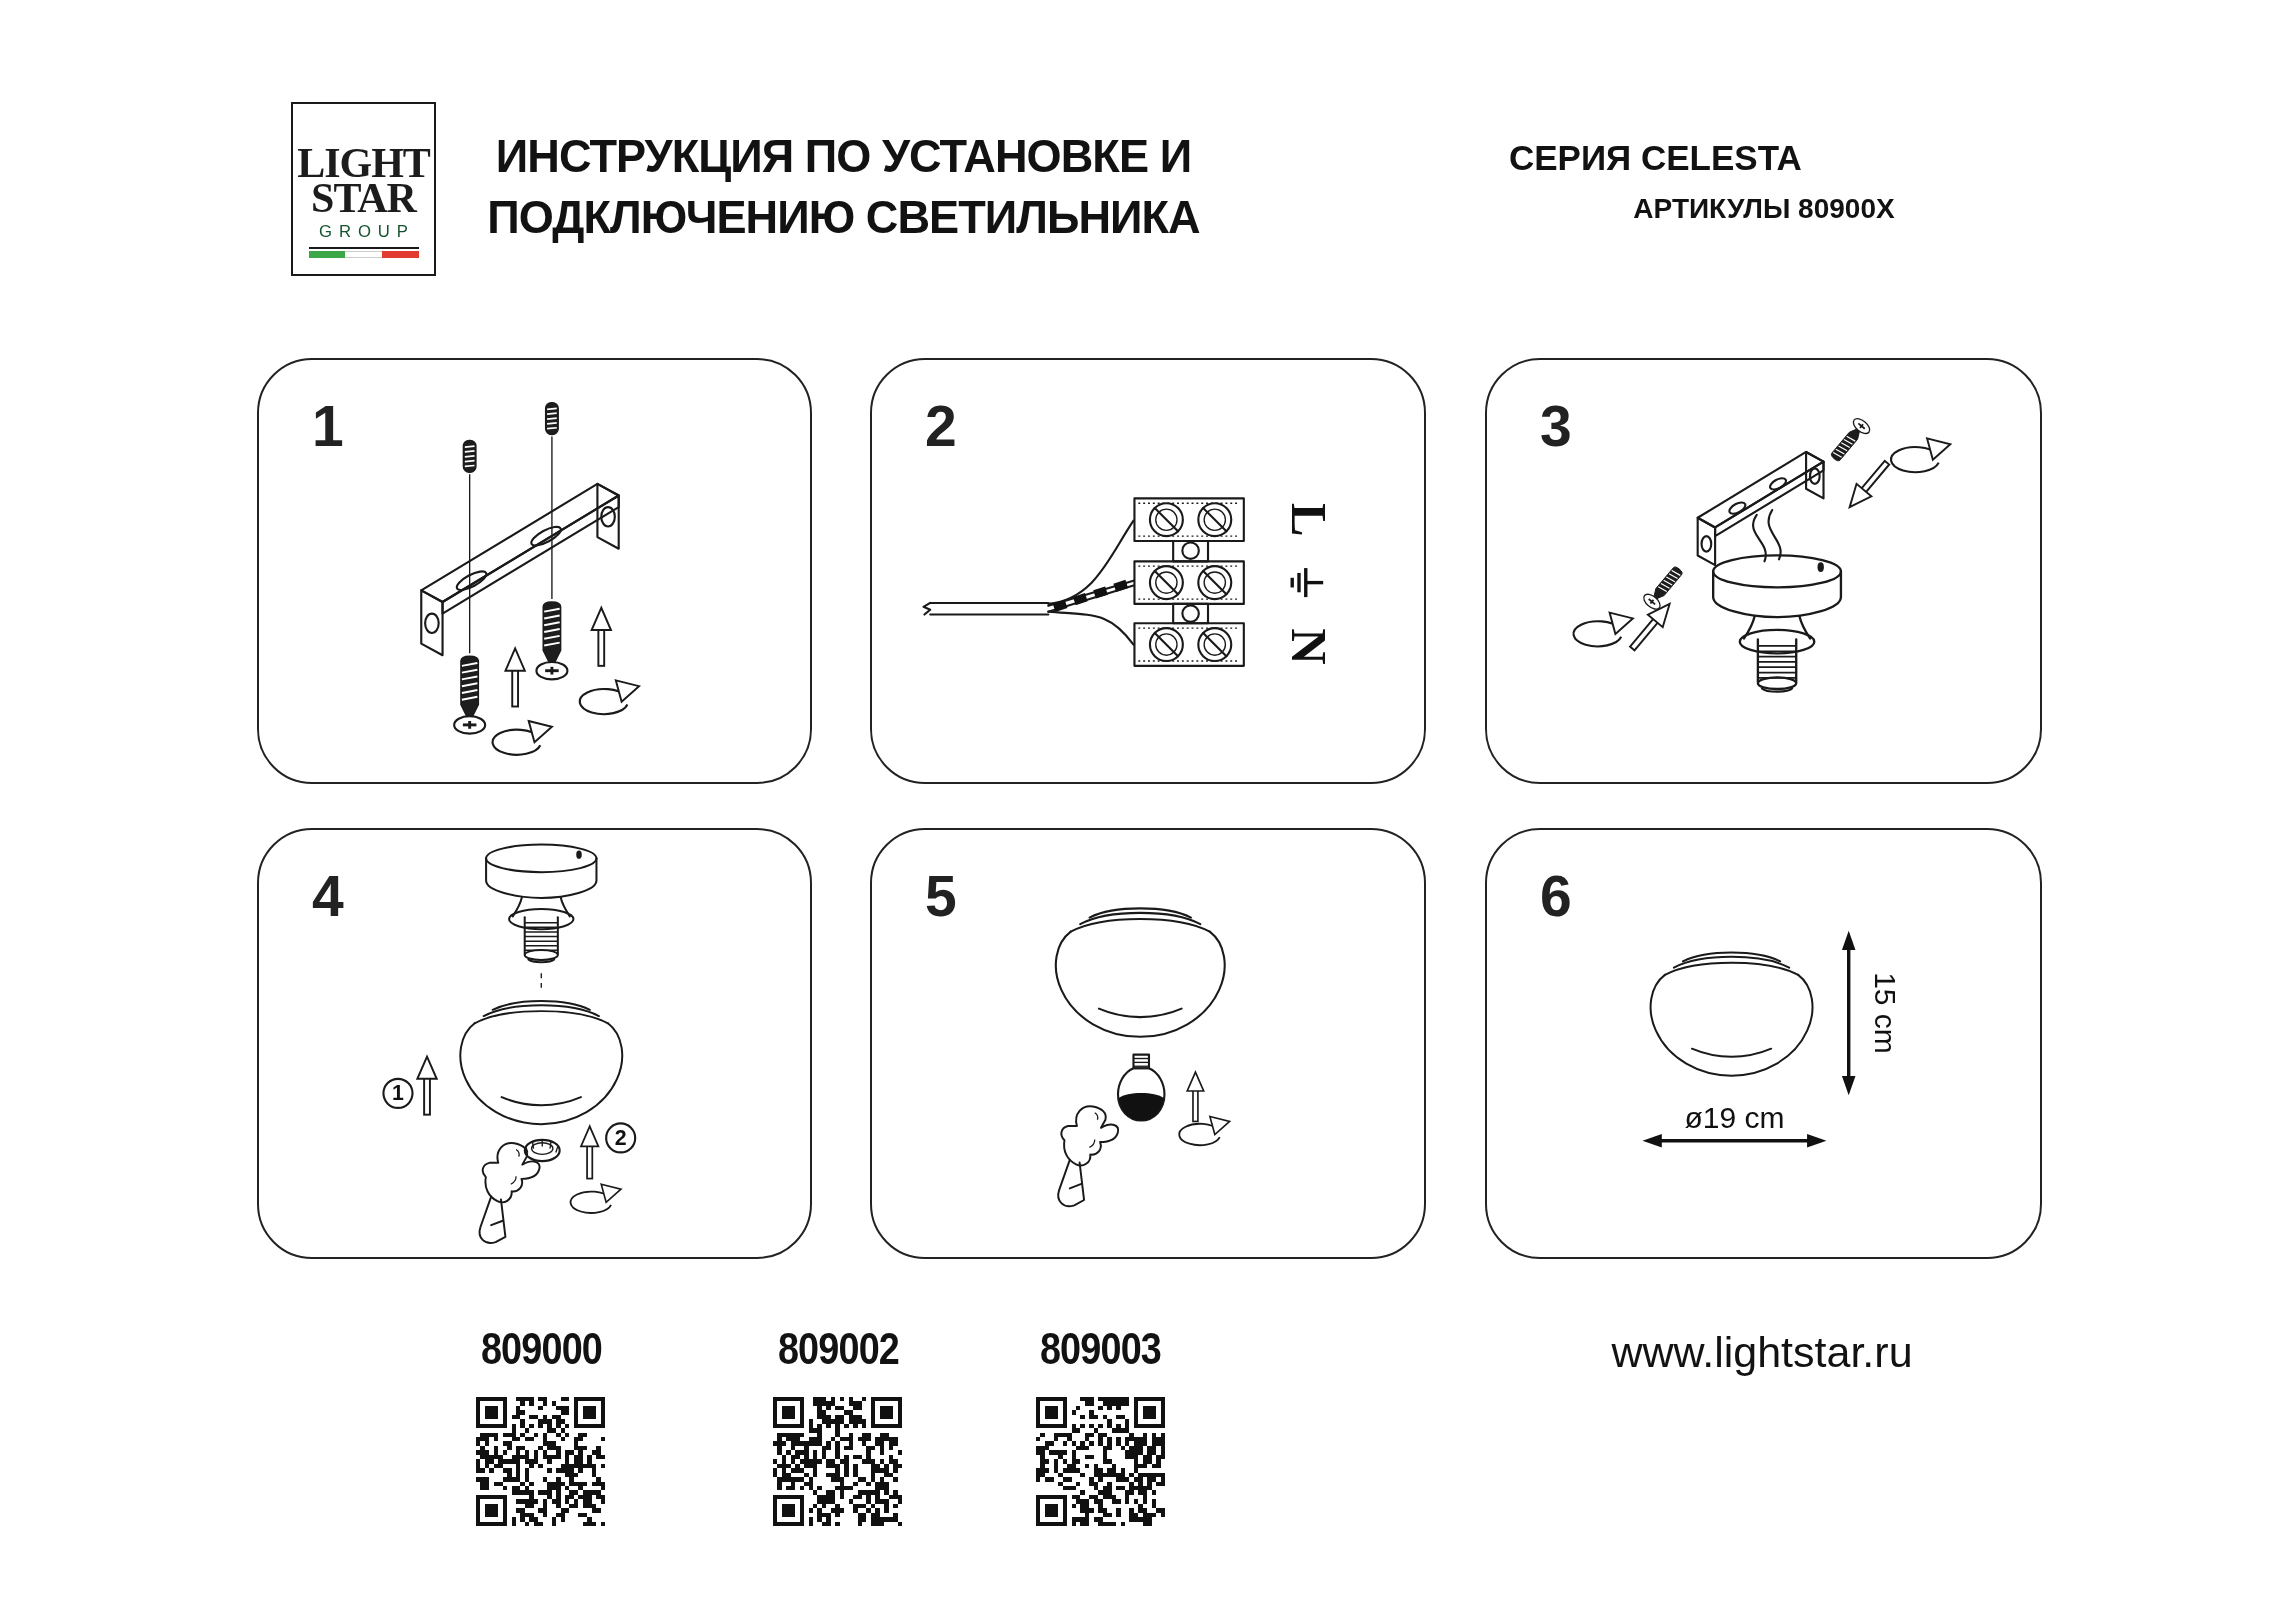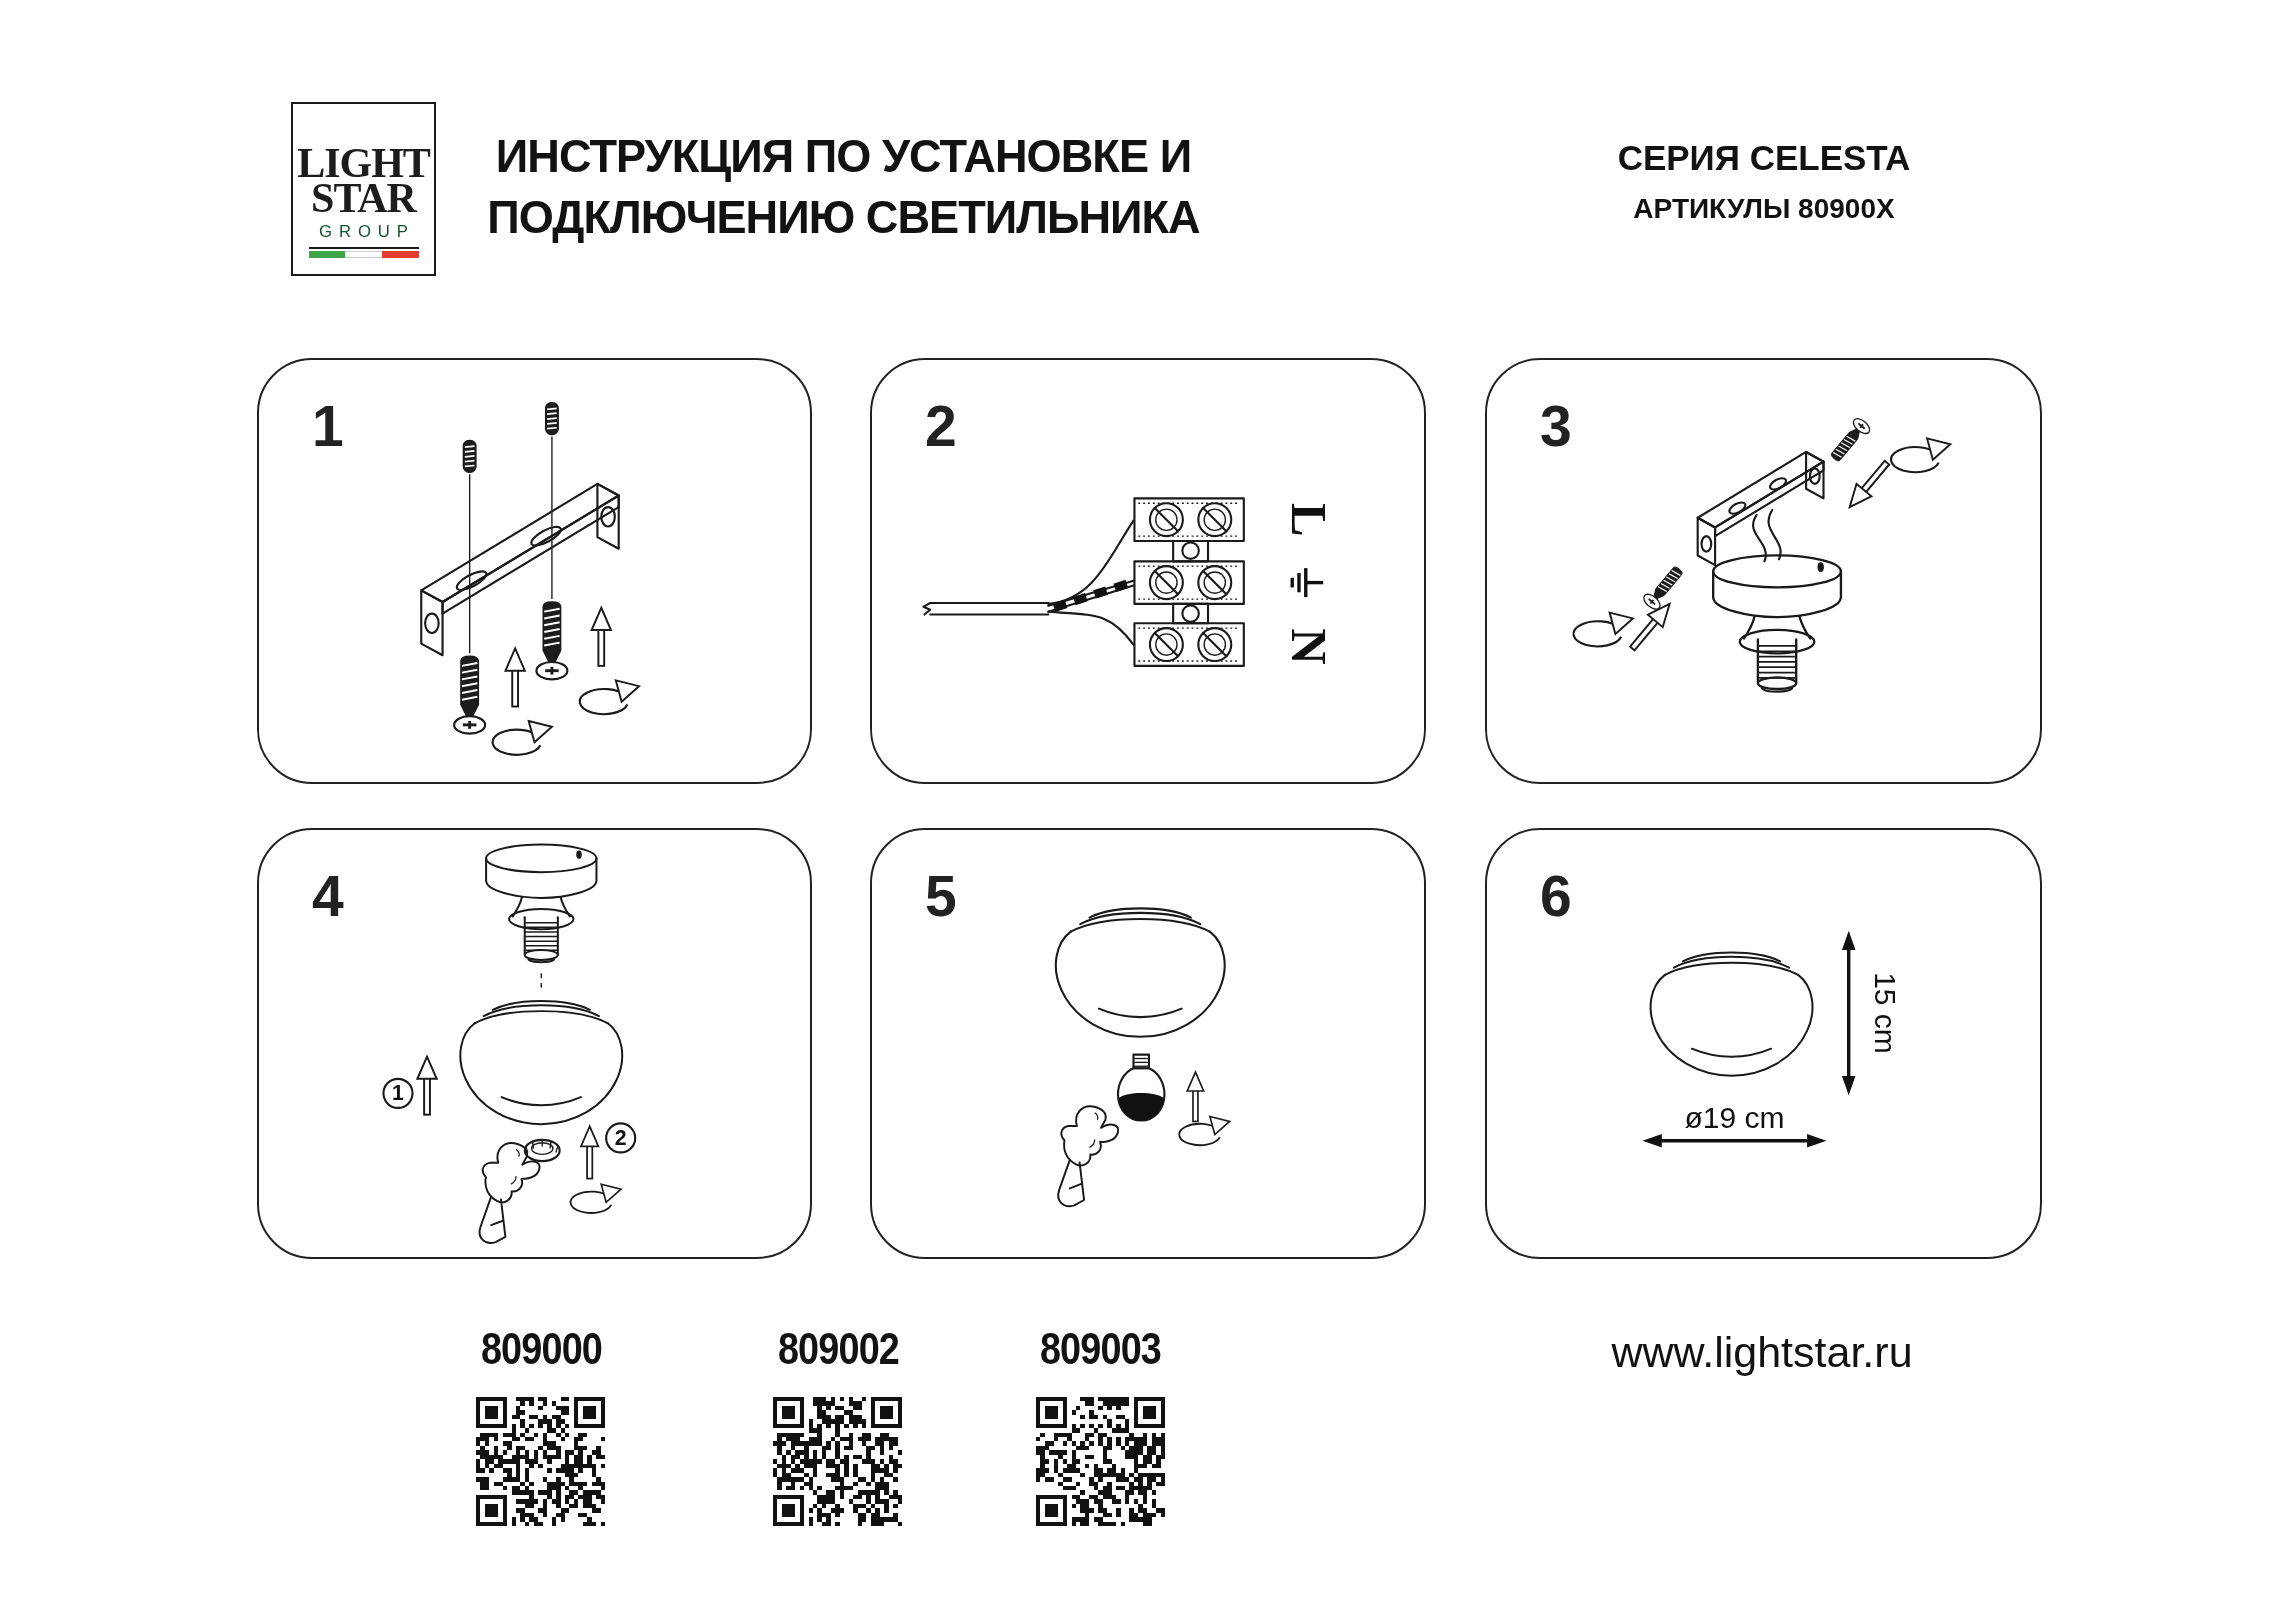--- a/index.html
+++ b/index.html
@@ -11,21 +11,21 @@
             display:flex;flex-direction:column;align-items:center;justify-content:flex-end;padding-bottom:15.7px;margin-left:34px;}
   .logo-word{font-family:"Liberation Serif",serif;font-weight:700;font-size:42px;line-height:35px;letter-spacing:-1px;color:#1c1c1c;}
   .logo-group{font-size:16.7px;letter-spacing:6.9px;margin-top:5.9px;margin-left:6.9px;color:#14532d;}
   .logo-flag{width:110px;margin-top:4.9px;border-top:2px solid #1a1a1a;padding-top:2.9px;}
   .logo-flag-stripe{display:flex;height:6.9px;width:100%;}
   .logo-flag-stripe div{flex:1;height:100%;}
   .logo-flag-stripe div:nth-child(2){border-top:1px solid #cccccc;border-bottom:1px solid #cccccc;box-sizing:border-box;}
 
   .title{left:412px;top:125px;width:863px;text-align:center;font-size:47px;font-weight:700;line-height:61px;
          letter-spacing:-1px;transform:scaleX(0.96);transform-origin:center;color:#121212;}
-  .series{left:1509px;top:138px;width:510px;text-align:center;font-size:35px;font-weight:700;color:#121212;}
+  .series{left:1509px;top:138px;width:510px;font-size:35px;font-weight:700;color:#121212;}
   .articles{left:1509px;top:193px;width:510px;text-align:center;font-size:28px;font-weight:700;color:#121212;}
 
   
   .panel{border:2.5px solid #222;border-radius:55px;background:#fff;box-sizing:border-box;}
   .panel .num{position:absolute;left:53px;top:33px;font-size:57px;font-weight:600;color:#222;}
   .panel svg.diag{position:absolute;left:0;top:0;width:100%;height:100%;}
   .stroke{fill:none;stroke:#1a1a1a;stroke-width:2.2;stroke-linecap:round;stroke-linejoin:round;}
   .thin{fill:none;stroke:#1a1a1a;stroke-width:1.4;}
   .svg-serif{font-family:"Liberation Serif",serif;font-weight:700;font-size:52px;fill:#111;}
   .svg-dim{font-family:"Liberation Sans",sans-serif;font-size:31px;fill:#111;}

